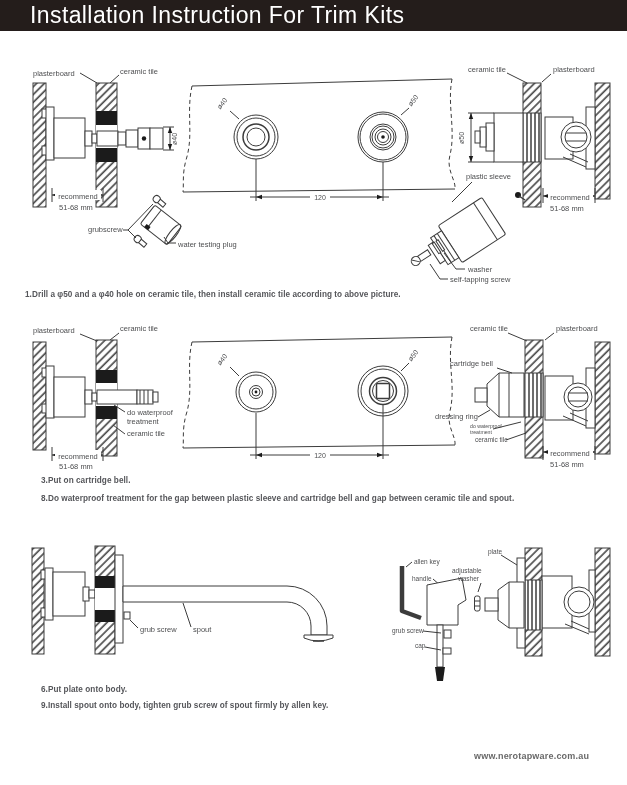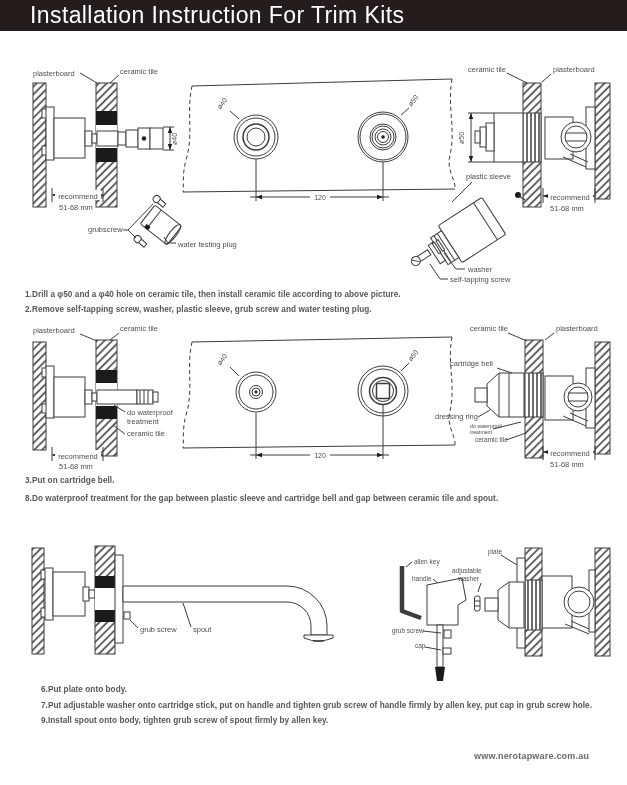--- a/index.html
+++ b/index.html
@@ -5,21 +5,21 @@
   html,body{margin:0;padding:0;background:#fff;}
   .page{position:relative;width:627px;height:785px;background:#fff;overflow:hidden;
         font-family:"Liberation Sans",sans-serif;}
   .hdr{position:absolute;left:0;top:0;width:627px;height:31px;background:#241d1b;
        display:flex;align-items:center;}
   .hdr .title{color:#fff;font-size:23px;padding-left:30px;letter-spacing:.4px;white-space:nowrap;}
   .dg{position:absolute;left:0;}
   .steps{position:absolute;left:25px;font-weight:bold;font-size:8.2px;color:#55565a;
          white-space:nowrap;letter-spacing:.05px;}
   .g1{top:287px;line-height:15px;}
-  .g2{top:472px;line-height:17.5px;}
+  .g2{top:472px;line-height:17.5px;margin-left:16px;}
   .g3{top:682px;line-height:15.5px;margin-left:16px;}
   .footer{position:absolute;left:474px;top:751px;font-size:9px;font-weight:bold;
           color:#696969;letter-spacing:.2px;}
   
   svg .ln{fill:none;stroke:#3c3c3c;stroke-width:1;}
   svg .ln2{fill:none;stroke:#3c3c3c;stroke-width:1.5;}
   svg .fw{fill:#fff;stroke:#3c3c3c;stroke-width:1;}
   svg .hat{stroke:#3c3c3c;stroke-width:1;}
   svg .blk{fill:#1b1b1b;stroke:none;}
   svg .wh{fill:#fff;stroke:none;}
@@ -202,21 +202,20 @@
       </g>
       <text class="lbl" x="468" y="217">washer</text>
       <polyline class="ln" points="465,214 456,214 444,198"></polyline>
       <text class="lbl" x="450" y="227">self-tapping screw</text>
       <polyline class="ln" points="448,224 440,224 430,209"></polyline>
     </g>
   </svg>
 
   <div class="steps g1">
     <div>1.Drill a φ50 and a φ40 hole on ceramic tile, then install ceramic tile according to above picture.</div>
-    <div>2.Remove self-tapping screw, washer, plastic sleeve, grub screw and water testing plug.</div>
   </div>
 
   <svg class="dg" style="top:318px" width="627" height="160" viewBox="0 0 627 160">
     <defs>
       <pattern id="h2" width="5.5" height="5.5" patternUnits="userSpaceOnUse" patternTransform="rotate(45)">
         <line x1="2" y1="0" x2="2" y2="5.5" stroke="#4c4c4c" stroke-width="1.7"></line>
       </pattern>
     </defs>
 
     <g>
@@ -402,19 +401,18 @@
       <line class="ln2" x1="540" y1="40" x2="540" y2="90"></line>
       <rect class="fw" x="517" y="18" width="8" height="90"></rect>
       <polygon class="fw" points="498,50 509,42 524,42 524,88 509,88 498,80"></polygon>
       <line class="ln" x1="509" y1="42" x2="509" y2="88"></line>
       <rect class="fw" x="485" y="58" width="13" height="13"></rect>
     </g>
   </svg>
 
   <div class="steps g3">
     <div>6.Put plate onto body.</div>
-    <div>7.Put adjustable washer onto cartridge stick, put on handle and tighten grub screw of handle firmly by allen key, put cap in grub screw hole.</div>
     <div>9.Install spout onto body, tighten grub screw of spout firmly by allen key.</div>
   </div>
 
   <div class="footer">www.nerotapware.com.au</div>
 
 </div>
 
 </body></html>

